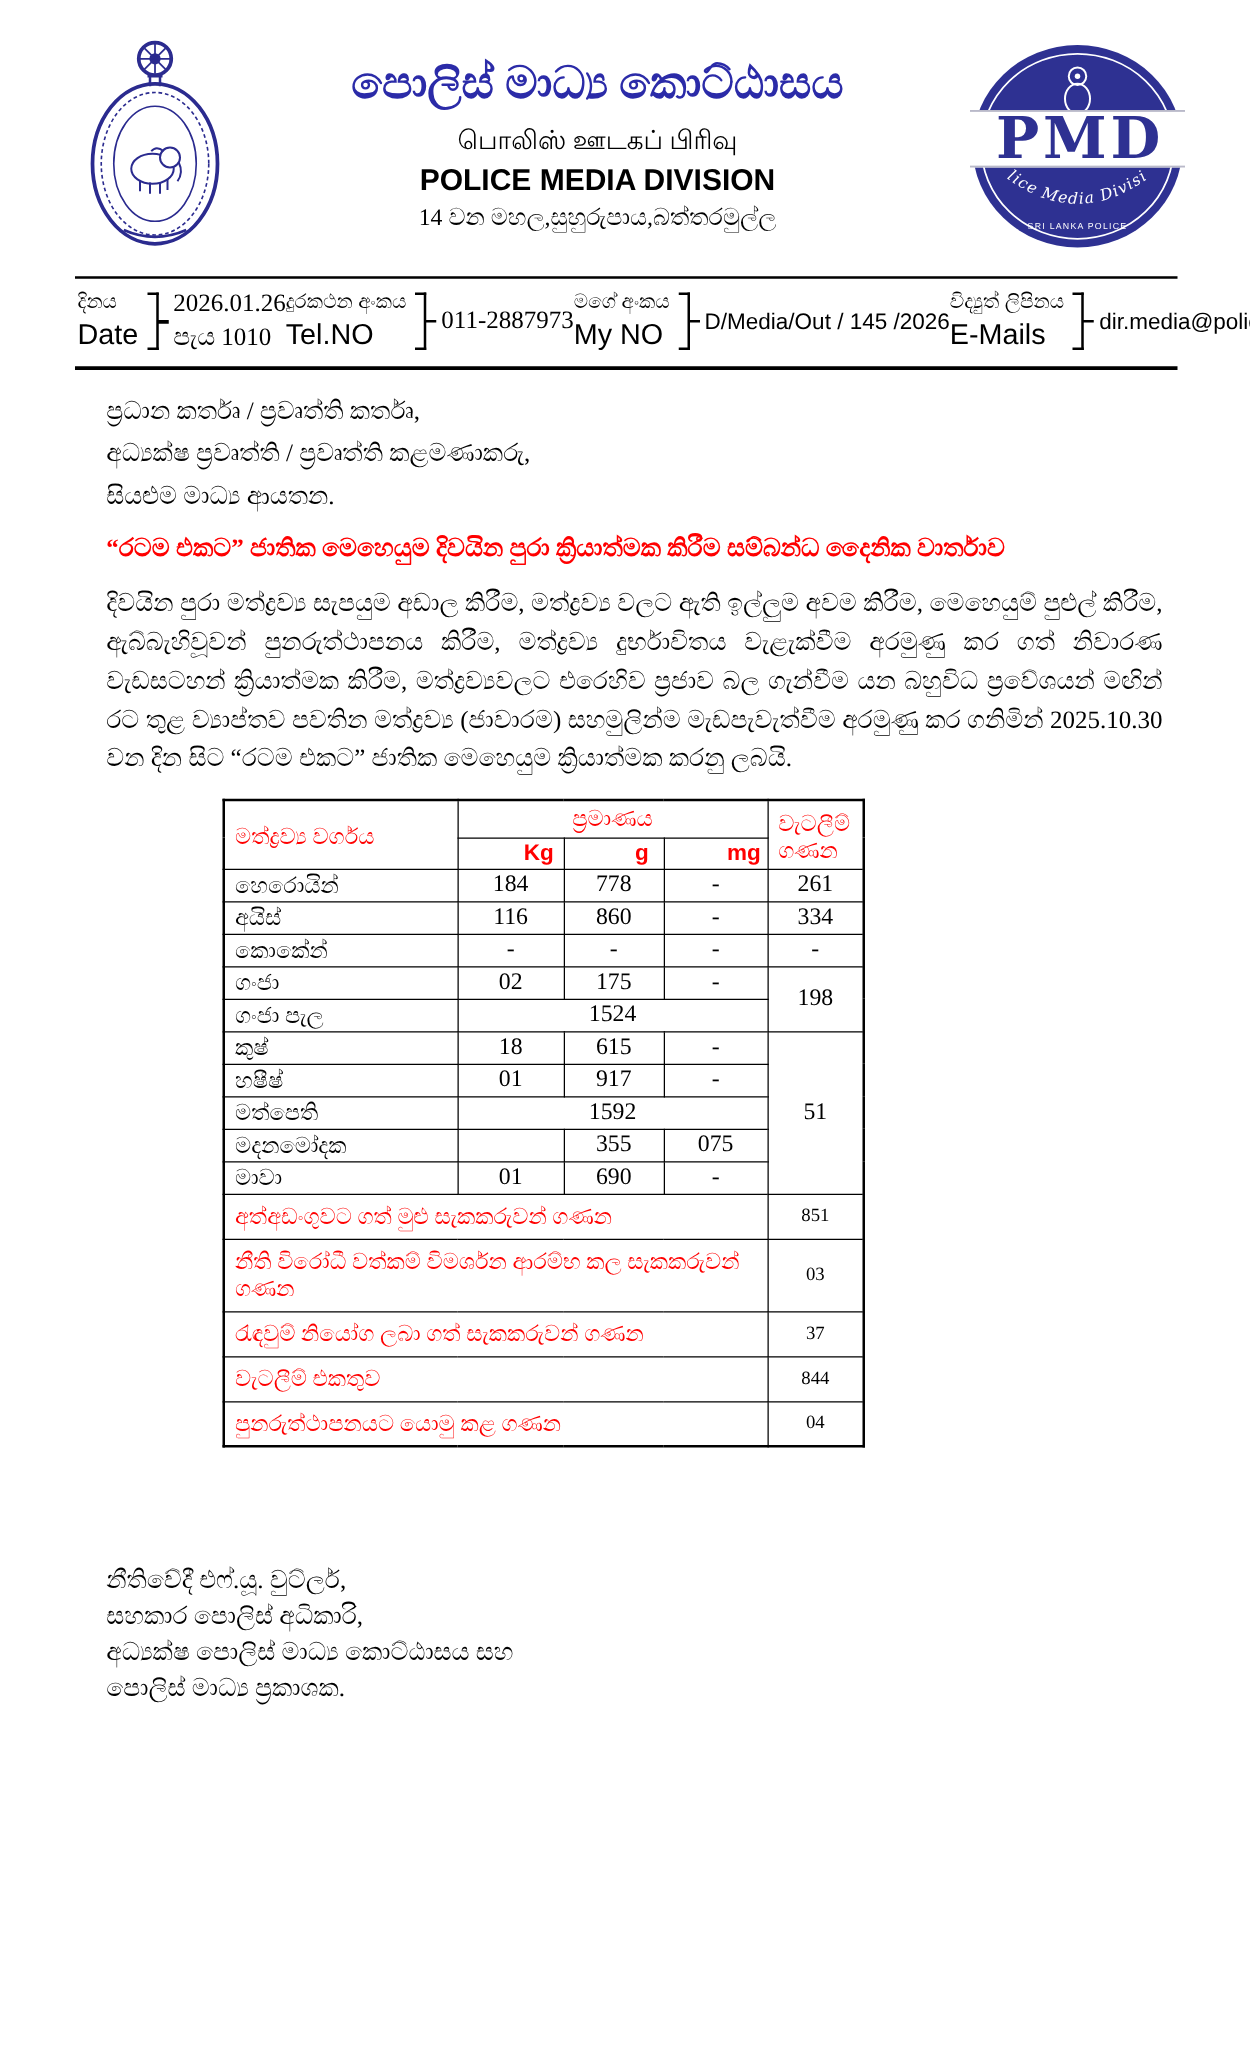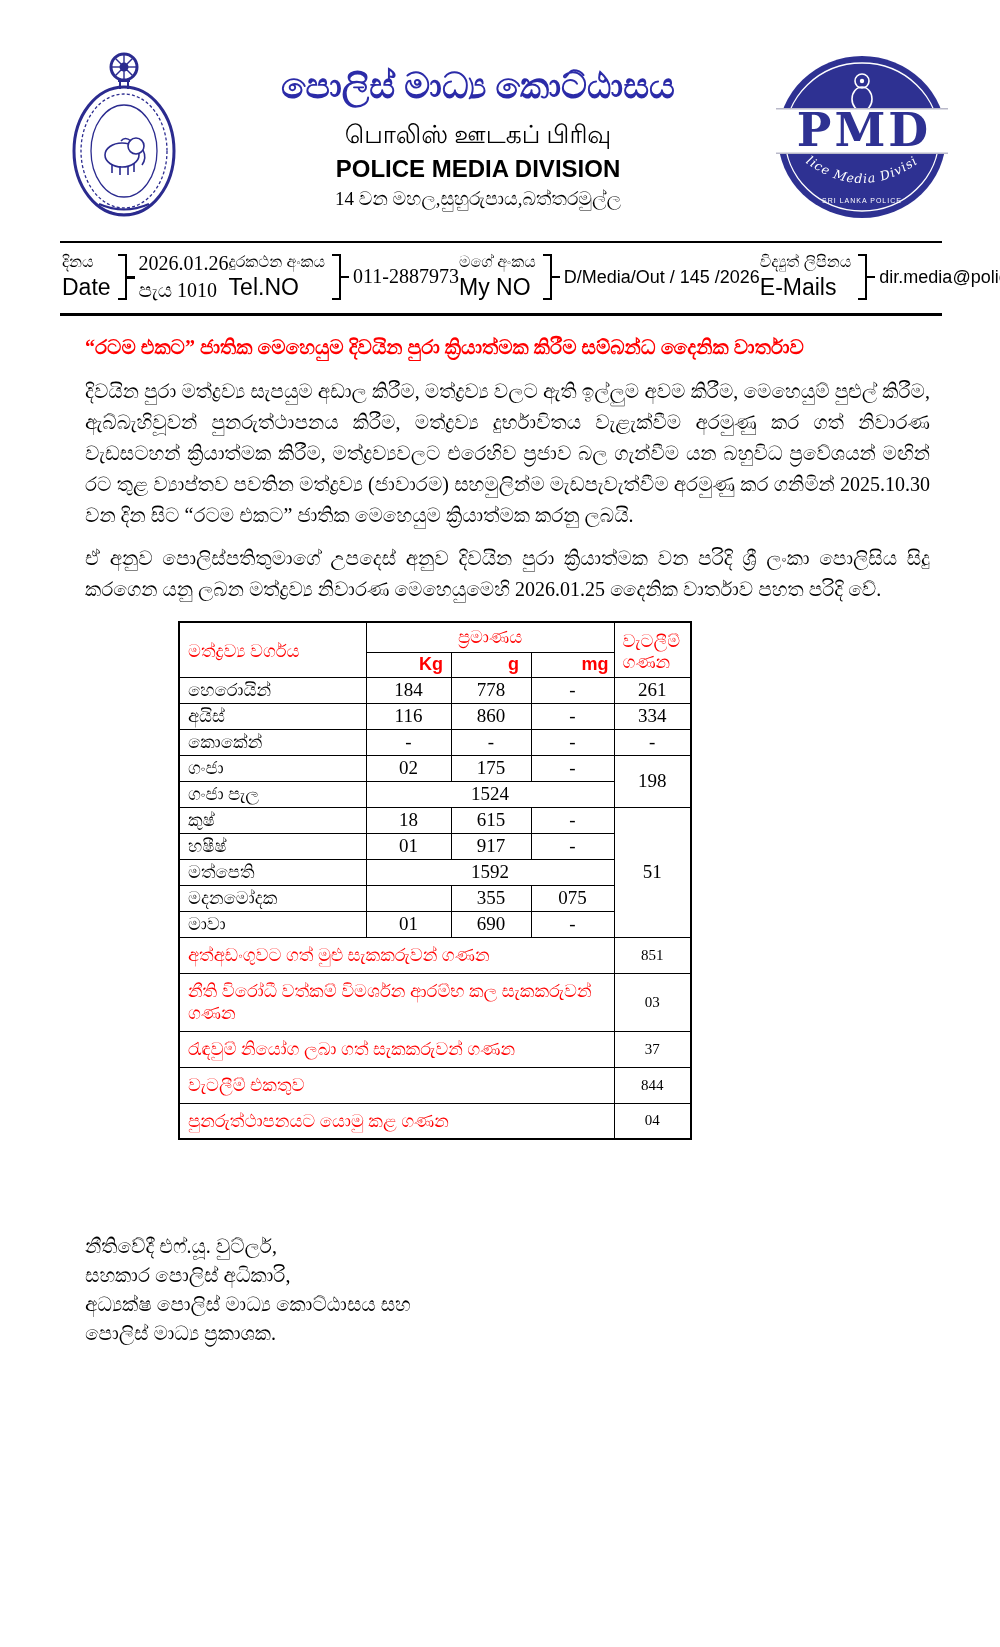--- a/index.html
+++ b/index.html
@@ -4,25 +4,25 @@
 <style>
   * { margin:0; padding:0; box-sizing:border-box; }
   body { background:#ffffff; }
   .page {
     position:relative; width:1000px; height:1647px; margin:0 auto;
     background:#fff; overflow:hidden;
     font-family:"Liberation Serif", "DejaVu Sans", serif;
     color:#000;
   }
   
-  .hdr { display:flex; align-items:flex-start; padding:45px 52px 0 68px; }
+  .hdr { display:flex; align-items:flex-start; padding:25px 52px 0 68px; }
   .crest { width:112px; height:176px; flex:0 0 auto; }
   .hdr-center { flex:1 1 auto; text-align:center; padding-top:22px; }
   .t-si { font-size:36px; font-weight:bold; color:#2b2ba8; line-height:1.1; }
-  .t-ta { font-size:25px; margin-top:14px; line-height:1.1; }
+  .t-ta { font-size:21px; margin-top:14px; line-height:1.1; }
   .t-en { font-family:"Liberation Sans", sans-serif; font-size:24px; font-weight:bold; margin-top:8px; line-height:1.1; }
   .t-addr { font-size:19px; margin-top:6px; line-height:1.2; }
   .pmdlogo { width:172px; height:172px; flex:0 0 auto; margin-top:6px; }
   
   .infobar {
     margin:18px 58px 0 60px;
     border-top:2px solid #000; border-bottom:3px solid #000;
     padding:7px 2px 9px 2px;
     display:flex; align-items:center; justify-content:space-between;
     font-family:"Liberation Sans", sans-serif;
@@ -167,25 +167,29 @@
       <div class="ilabel">
         <div>විද්‍යුත් ලිපිනය</div>
         <div class="en">E-Mails</div>
       </div>
       <span class="bracket"></span>
       <div class="ival">dir.media@police.gov.lk</div>
     </div>
   </div>
 
   <main class="doc-body">
+    <div class="recipients">
+      <div>ප්‍රධාන කර්තෘ / ප්‍රවෘත්ති කර්තෘ,</div>
+      <div>අධ්‍යක්ෂ ප්‍රවෘත්ති / ප්‍රවෘත්ති කළමණාකරු,</div>
+      <div>සියළුම මාධ්‍ය ආයතන.</div>
+    </div>
 
     <div class="subject">“රටම එකට” ජාතික මෙහෙයුම දිවයින පුරා ක්‍රියාත්මක කිරීම  සම්බන්ධ දෛනික වාර්තාව</div>
 
     <p class="para">දිවයින පුරා මත්ද්‍රව්‍ය සැපයුම අඩාල කිරීම, මත්ද්‍රව්‍ය වලට ඇති ඉල්ලුම අවම කිරීම, මෙහෙයුම් පුළුල් කිරීම, ඇබ්බැහිවූවන් පුනරුත්ථාපනය කිරීම, මත්ද්‍රව්‍ය දුර්භාවිතය වැළැක්වීම අරමුණු කර ගත් නිවාරණ වැඩසටහන් ක්‍රියාත්මක කිරීම, මත්ද්‍රව්‍යවලට එරෙහිව ප්‍රජාව බල ගැන්වීම යන බහුවිධ ප්‍රවේශයන් මඟින් රට තුළ ව්‍යාප්තව පවතින මත්ද්‍රව්‍ය (ජාවාරම) සහමුලින්ම මැඩපැවැත්වීම අරමුණු කර ගනිමින් 2025.10.30 වන දින සිට “රටම එකට” ජාතික මෙහෙයුම ක්‍රියාත්මක කරනු ලබයි.</p>
-    <p class="para">ඒ අනුව පොලිස්පතිතුමාගේ උපදෙස් අනුව දිවයින පුරා ක්‍රියාත්මක වන පරිදි ශ්‍රී ලංකා පොලිසිය සිදු කරගෙන යනු ලබන මත්ද්‍රව්‍ය නිවාරණ මෙහෙයුමෙහි 2026.01.25 දෛනික වාර්තාව පහත පරිදි වේ.</p>
 
     <table class="drug-table">
       <colgroup>
           <col class="c0">
           <col class="c1">
           <col class="c2">
           <col class="c3">
           <col class="c4">
         </colgroup>
       <tbody>

